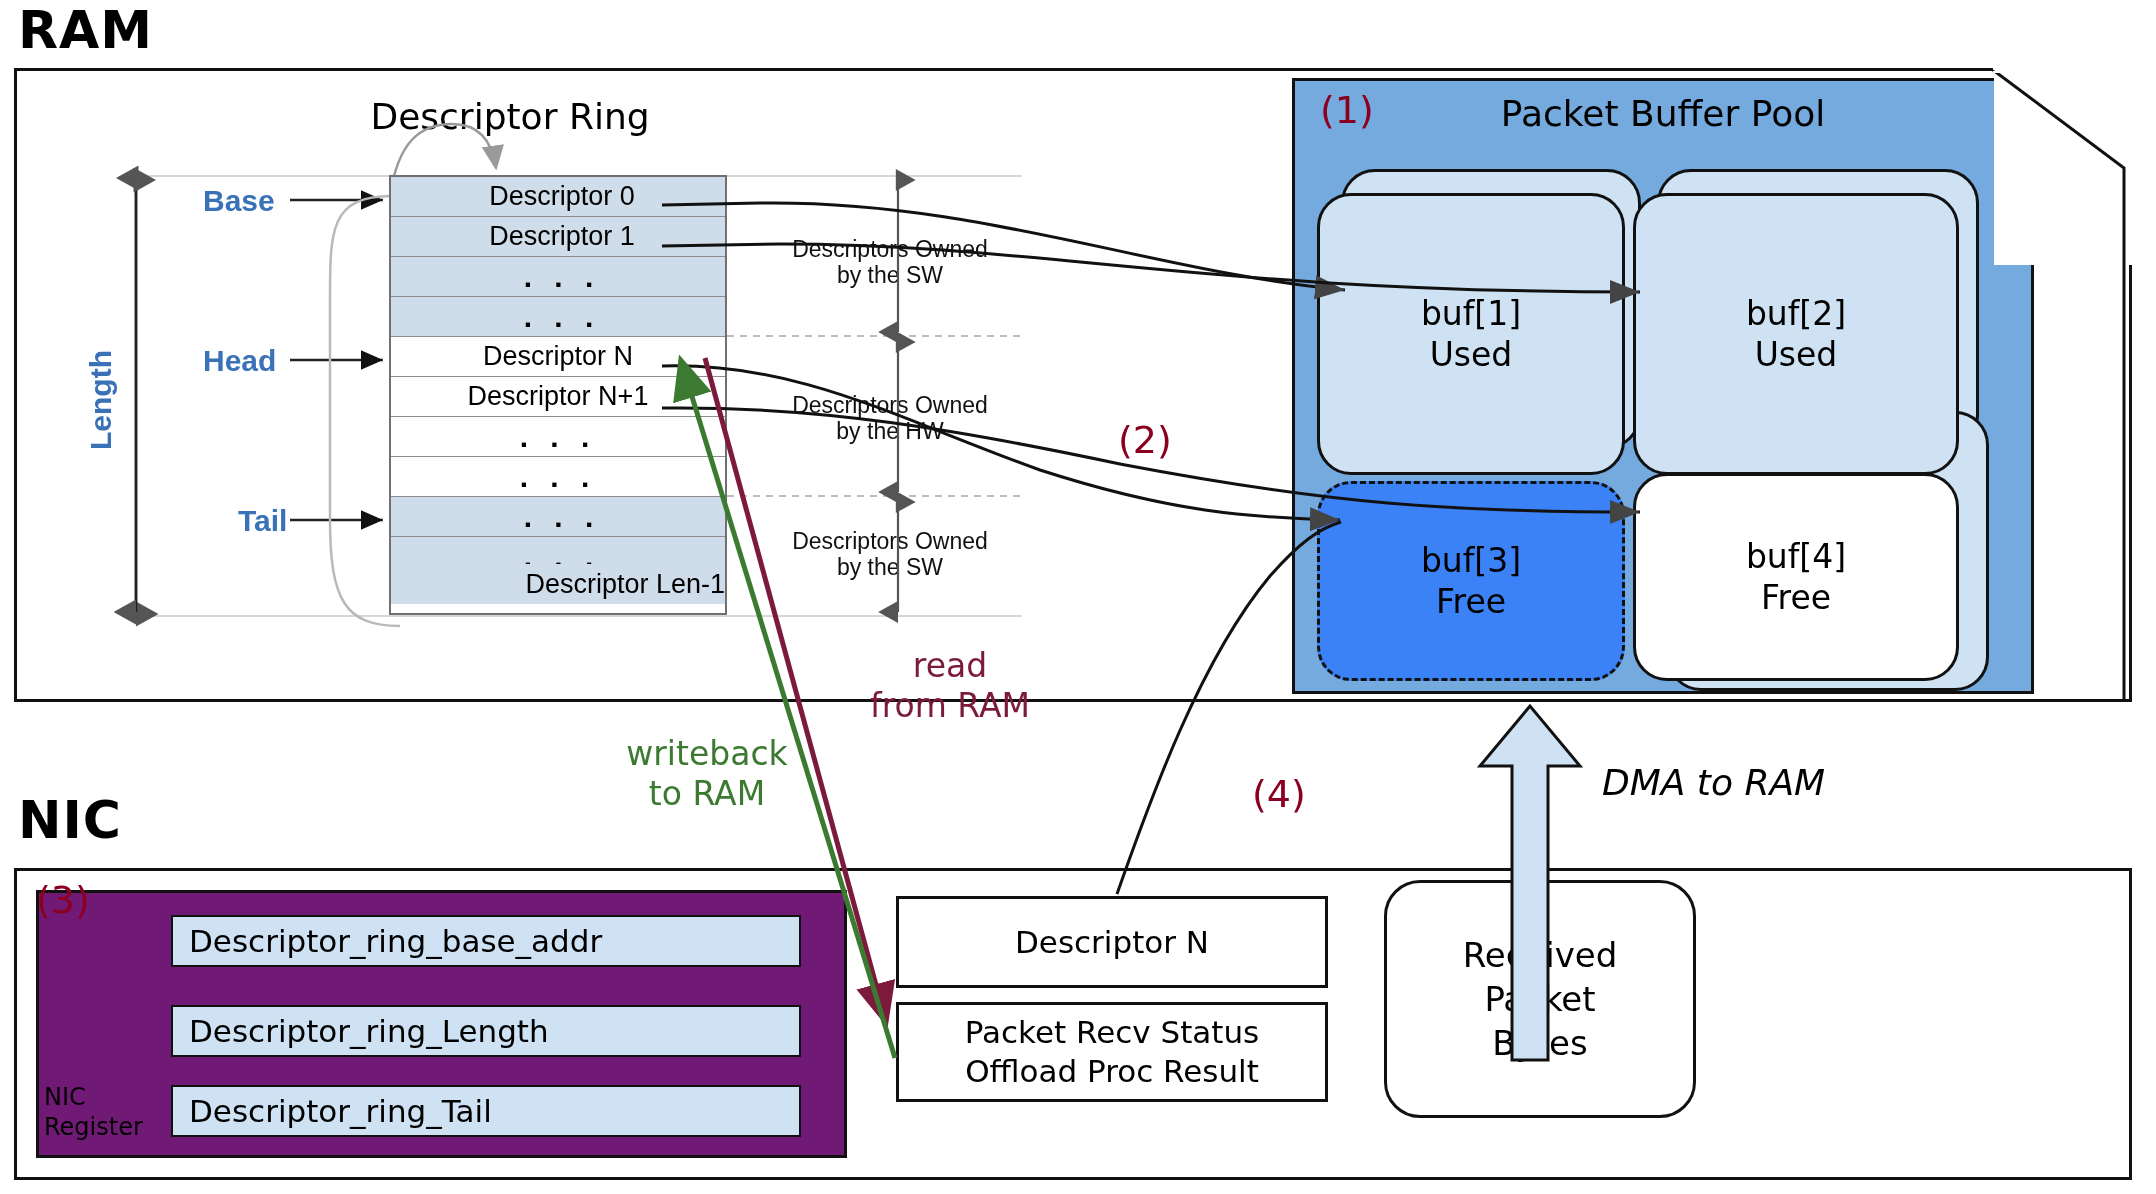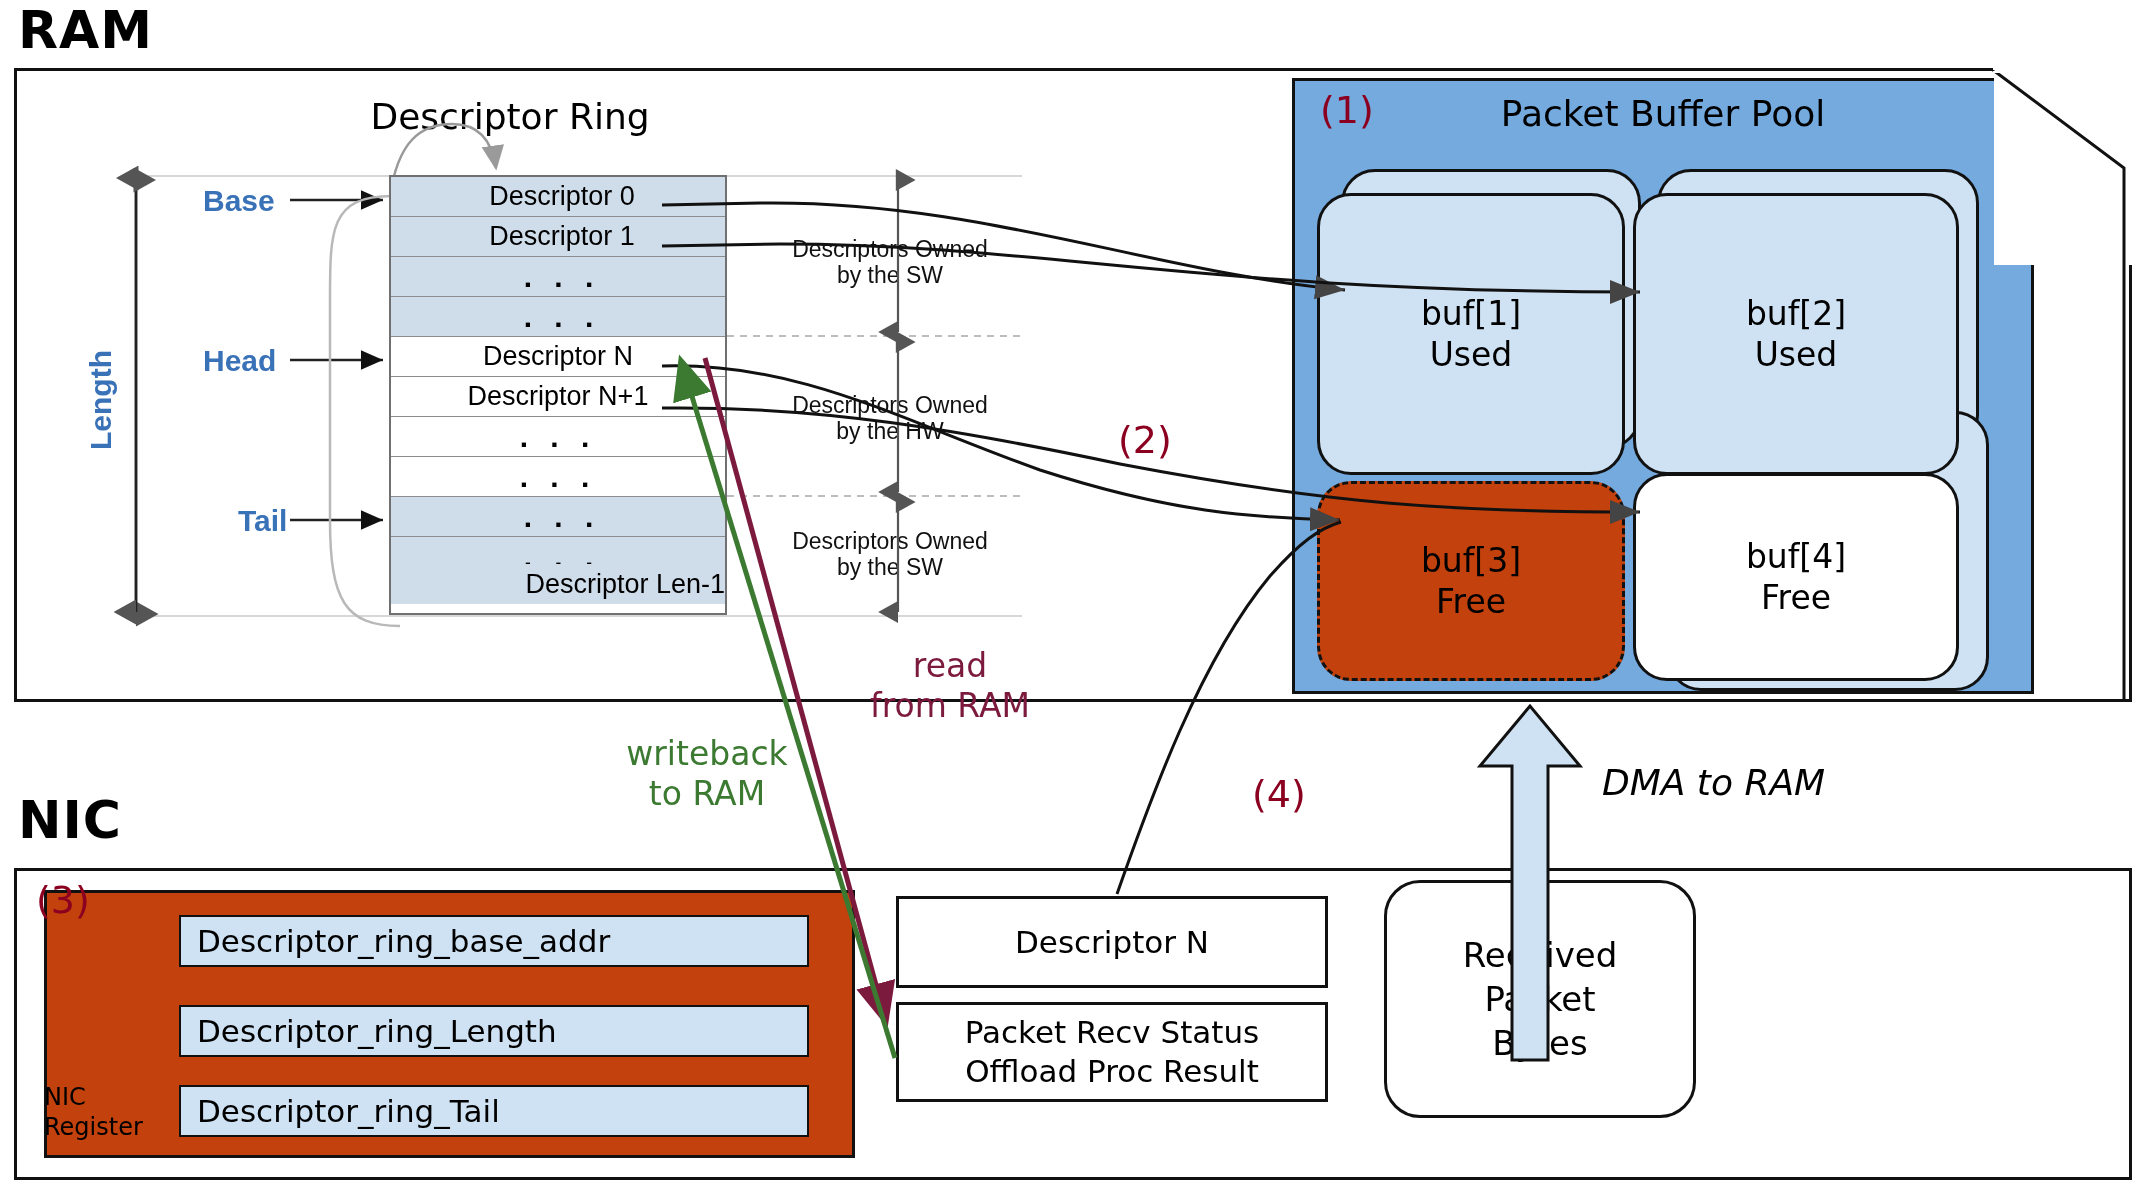--- a/index.html
+++ b/index.html
@@ -83,33 +83,33 @@
     position:absolute;left:0;top:12px;width:100%;text-align:center;
     font-size:36px;color:#000;font-family:"DejaVu Sans",sans-serif;
   }
   .buf{
     position:absolute;border:3px solid #111;border-radius:34px;box-sizing:border-box;
     display:flex;flex-direction:column;align-items:center;justify-content:center;
     font-size:33px;color:#000;line-height:1.25;font-family:"DejaVu Sans",sans-serif;
   }
   .buf .bl{display:block;}
   .buf-used{background:#cfe2f3;}
-  .buf-free-grey{background:#c2410c;border-style:dashed;}
+  .buf-free-grey{background:#3b82f6;border-style:dashed;}
   .buf-free-white{background:#ffffff;}
   .buf-back{background:#cfe2f3;}
 
   
   .step{
     font-size:38px;color:#8B0020;font-family:"DejaVu Sans",sans-serif;z-index:9;
   }
 
   
   .nic-inner{
     left:36px;top:890px;width:811px;height:268px;
-    border:3px solid #111;box-sizing:border-box;background:#c2410c;z-index:5;margin-left:8px;
+    border:3px solid #111;box-sizing:border-box;background:#701a75;z-index:5;
   }
   .reg{
     position:absolute;left:132px;width:630px;height:52px;
     background:#cfe2f3;border:2px solid #111;box-sizing:border-box;
     display:flex;align-items:center;padding-left:16px;
     font-size:31px;color:#000;font-family:"DejaVu Sans",sans-serif;
   }
   .nic-reg-caption{
     left:44px;top:1082px;width:110px;font-size:24px;line-height:1.25;color:#000;
     font-family:"DejaVu Sans",sans-serif;z-index:6;

